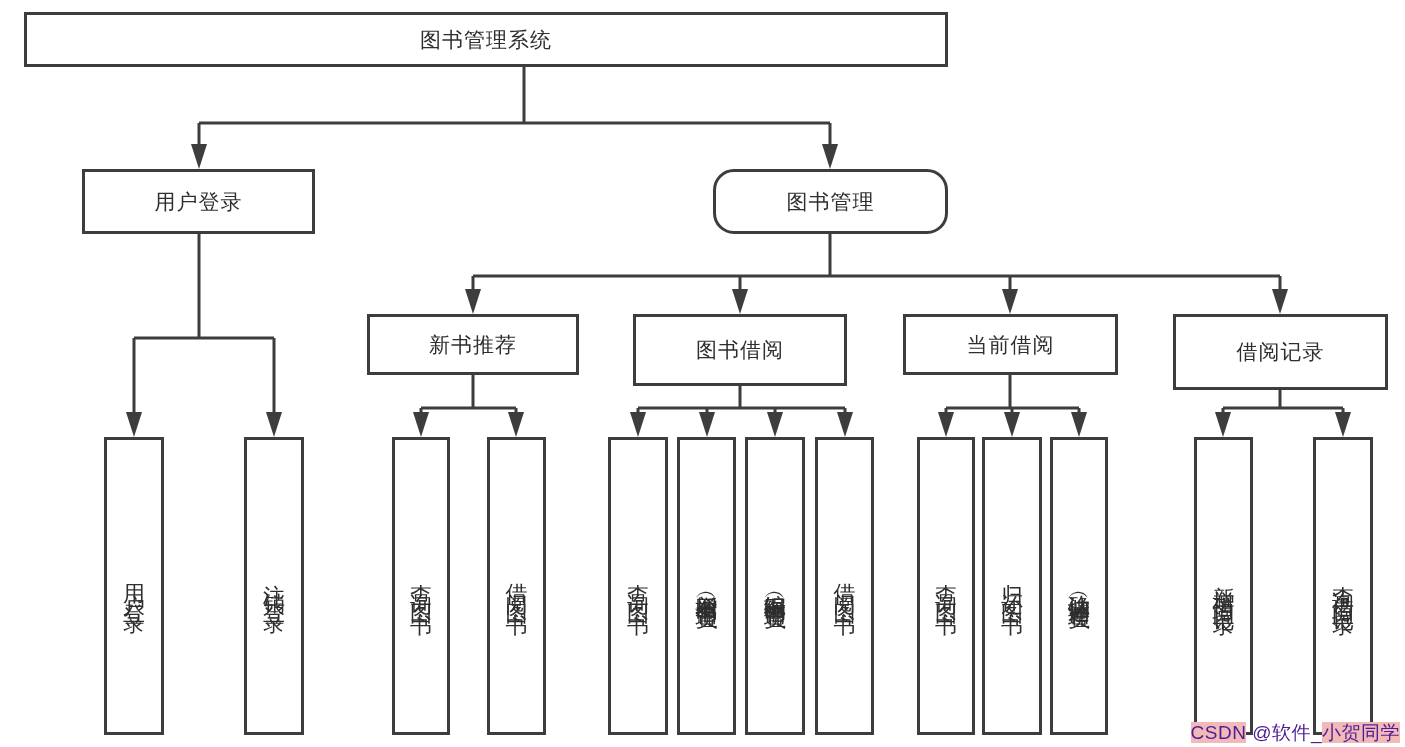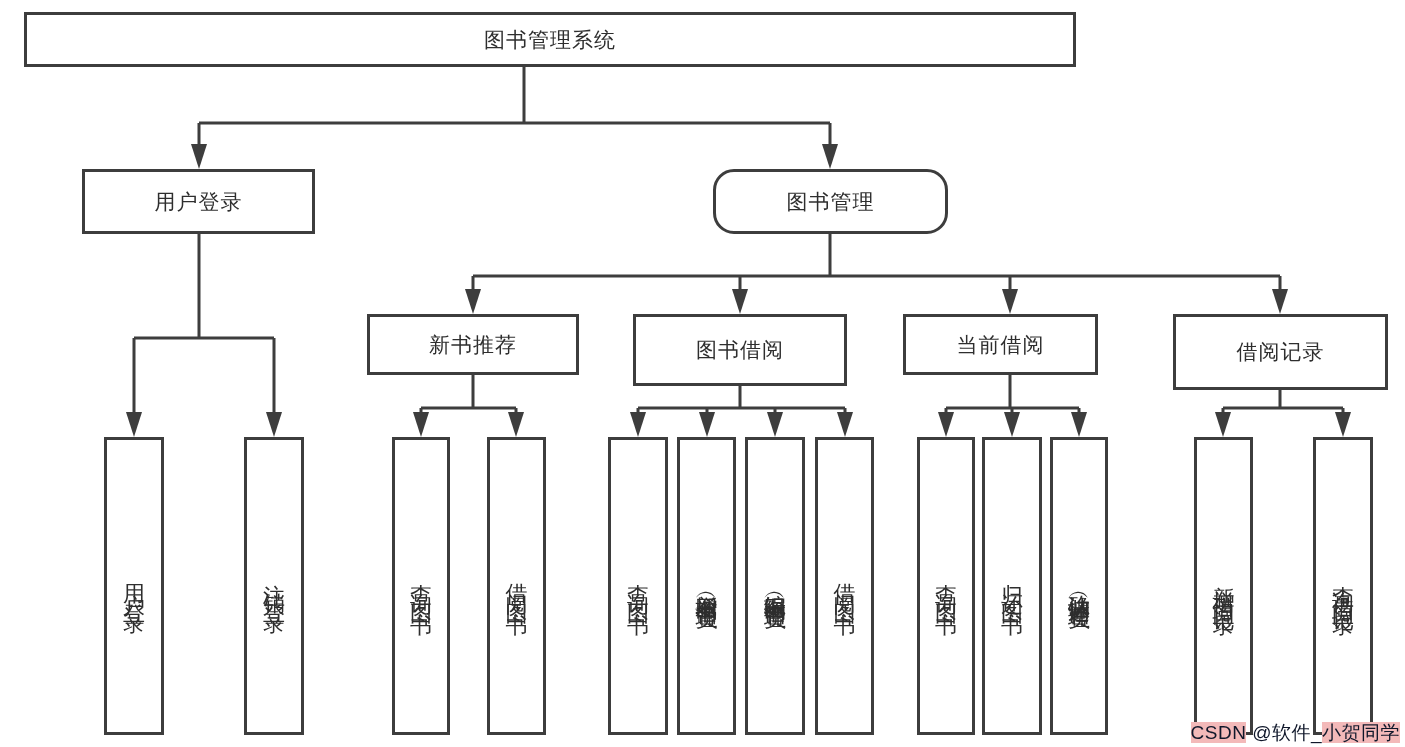--- a/index.html
+++ b/index.html
@@ -38,21 +38,21 @@
     letter-spacing: 10px;
     white-space: nowrap;
   }
   .leaf.med span { letter-spacing: 6px; }
   .leaf.long span { letter-spacing: 2px; }
   .watermark {
     position: absolute;
     right: 5px;
     bottom: 1px;
     font-size: 19px;
-    color: #0f172a;
+    color: #4c1d95;
     letter-spacing: 0.5px;
     white-space: nowrap;
   }
   .watermark .hl {
     background: #f3b9b9;
   }
 </style>
 </head>
 <body>
 
@@ -101,38 +101,38 @@
       <polygon points="767,412 783,412 775,437"></polygon>
       <polygon points="837,412 853,412 845,437"></polygon>
       <polygon points="938,412 954,412 946,437"></polygon>
       <polygon points="1004,412 1020,412 1012,437"></polygon>
       <polygon points="1071,412 1087,412 1079,437"></polygon>
       <polygon points="1215,412 1231,412 1223,437"></polygon>
       <polygon points="1335,412 1351,412 1343,437"></polygon>
     </g>
   </svg>
 
-  <div class="node" style="left:24px; top:12px; width:1052px; height:55px;">
+  <div class="node" style="left:24px; top:12px; width:924px; height:55px;">
     <span class="h-label">图书管理系统</span>
   </div>
 
   <div class="node" style="left:82px; top:169px; width:233px; height:65px;">
     <span class="h-label">用户登录</span>
   </div>
   <div class="node" style="left:713px; top:169px; width:235px; height:65px;border-radius:21px;">
     <span class="h-label">图书管理</span>
   </div>
 
   <div class="node" style="left:367px; top:314px; width:212px; height:61px;">
     <span class="h-label">新书推荐</span>
   </div>
   <div class="node" style="left:633px; top:314px; width:214px; height:72px;">
     <span class="h-label">图书借阅</span>
   </div>
-  <div class="node" style="left:903px; top:314px; width:195px; height:61px;">
+  <div class="node" style="left:903px; top:314px; width:215px; height:61px;">
     <span class="h-label">当前借阅</span>
   </div>
   <div class="node" style="left:1173px; top:314px; width:215px; height:76px;">
     <span class="h-label">借阅记录</span>
   </div>
 
   <div class="node leaf" style="left:104px; top:437px; width:60px; height:298px;">
     <span>用户登录</span>
   </div>
   <div class="node leaf" style="left:244px; top:437px; width:60px; height:298px;">

